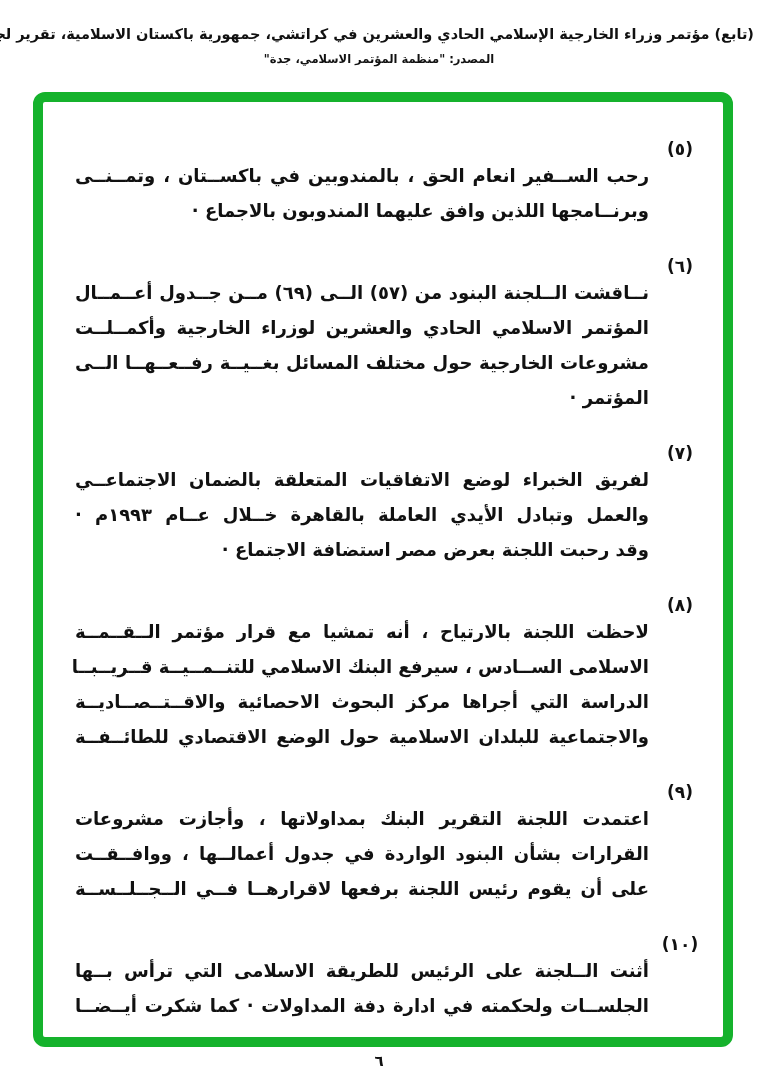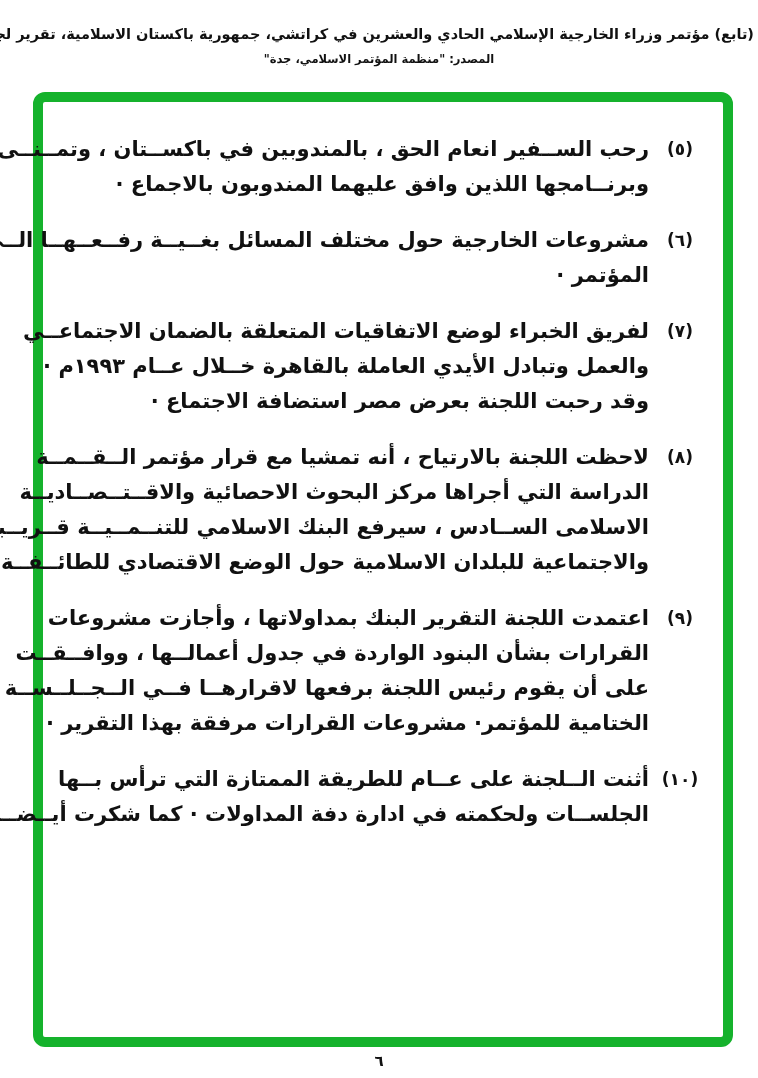--- a/index.html
+++ b/index.html
@@ -33,22 +33,23 @@
   .items { direction:rtl; }
   .item { display:flex; margin-bottom:21px; }
   .num {
     flex:0 0 62px;
     font-size:17px; font-weight:bold; line-height:35px;
     text-align:center;
     white-space:nowrap;
   }
   .txt {
     flex:1 1 auto;
-    font-size:21px; font-weight:bold; line-height:35px;
+    font-size:18px; font-weight:bold; line-height:35px;
     min-width:0;
+    margin-top:26px;
   }
   .ln {
     text-align:right;
     white-space:nowrap;
   }
   .ln.j {
     text-align:justify;
     text-align-last:justify;
   }
   .ln.ind { padding-right:118px; }
@@ -73,58 +74,59 @@
       <div class="num">(٥)</div>
       <div class="txt">
         <div class="ln j">رحب الســفير انعام الحق ، بالمندوبين في باكســتان ، وتمــنــى</div>
         <div class="ln">وبرنــامجها اللذين وافق عليهما المندوبون بالاجماع ·</div>
       </div>
     </div>
 
     <div class="item">
       <div class="num">(٦)</div>
       <div class="txt">
+        <div class="ln j">نــاقشت الــلجنة البنود من (٥٧) الــى (٦٩) مــن جــدول أعــمــال</div>
+        <div class="ln j">المؤتمر الاسلامي الحادي والعشرين لوزراء الخارجية وأكمــلــت</div>
         <div class="ln j">مشروعات الخارجية حول مختلف المسائل بغــيــة رفــعــهــا الــى</div>
         <div class="ln">المؤتمر ·</div>
       </div>
     </div>
 
     <div class="item">
       <div class="num">(٧)</div>
       <div class="txt">
         <div class="ln j">لفريق الخبراء لوضع الاتفاقيات المتعلقة بالضمان الاجتماعــي</div>
         <div class="ln j">والعمل وتبادل الأيدي العاملة بالقاهرة خــلال عــام ١٩٩٣م ·</div>
         <div class="ln">وقد رحبت اللجنة بعرض مصر استضافة الاجتماع ·</div>
       </div>
     </div>
 
     <div class="item">
       <div class="num">(٨)</div>
       <div class="txt">
         <div class="ln j">لاحظت اللجنة بالارتياح ، أنه تمشيا مع قرار مؤتمر الــقــمــة</div>
+        <div class="ln j">الاسلامى الســادس ، سيرفع البنك الاسلامي للتنــمــيــة قــريــبــا</div>
         <div class="ln j">الدراسة التي أجراها مركز البحوث الاحصائية والاقــتــصــاديــة</div>
-        <div class="ln j">الاسلامى الســادس ، سيرفع البنك الاسلامي للتنــمــيــة قــريــبــا</div>
         <div class="ln j">والاجتماعية للبلدان الاسلامية حول الوضع الاقتصادي للطائــفــة</div>
       </div>
     </div>
 
     <div class="item">
       <div class="num">(٩)</div>
       <div class="txt">
         <div class="ln j">اعتمدت اللجنة التقرير البنك بمداولاتها ، وأجازت مشروعات</div>
         <div class="ln j">القرارات بشأن البنود الواردة في جدول أعمالــها ، ووافــقــت</div>
         <div class="ln j">على أن يقوم رئيس اللجنة برفعها لاقرارهــا فــي الــجــلــســة</div>
-        <div class="ln">الختامية للمؤتمر· مشروعات القرارات مرفقة بهذا التقرير ·</div>
       </div>
     </div>
 
     <div class="item">
       <div class="num">(١٠)</div>
       <div class="txt">
-        <div class="ln j">أثنت الــلجنة على عــام للطريقة الممتازة التي ترأس بــها</div>
+        <div class="ln j">أثنت الــلجنة على الرئيس للطريقة الاسلامى التي ترأس بــها</div>
         <div class="ln j">الجلســات ولحكمته في ادارة دفة المداولات · كما شكرت أيــضــا</div>
       </div>
     </div>
 
   </div>
 </div>
 
 <div class="pagenum">٦</div>
 
 </body></html>

